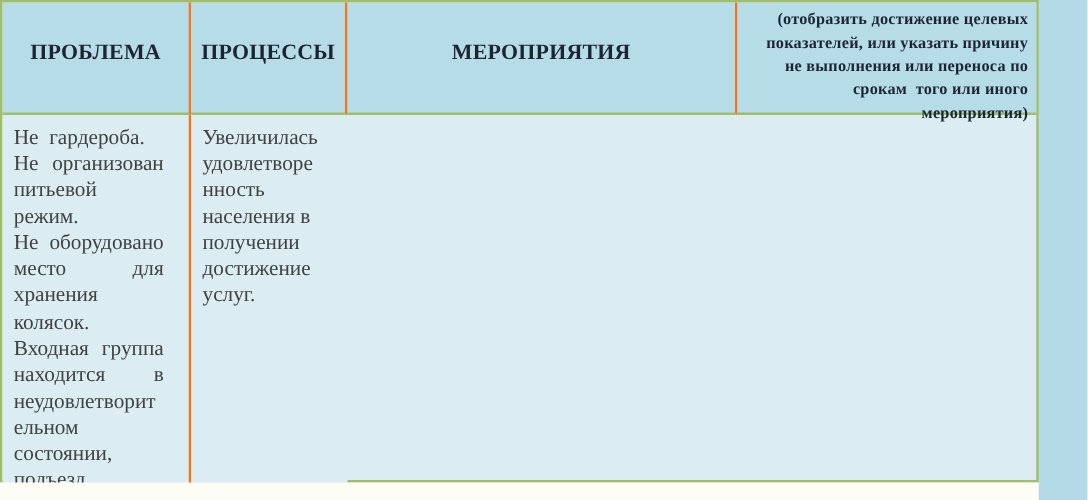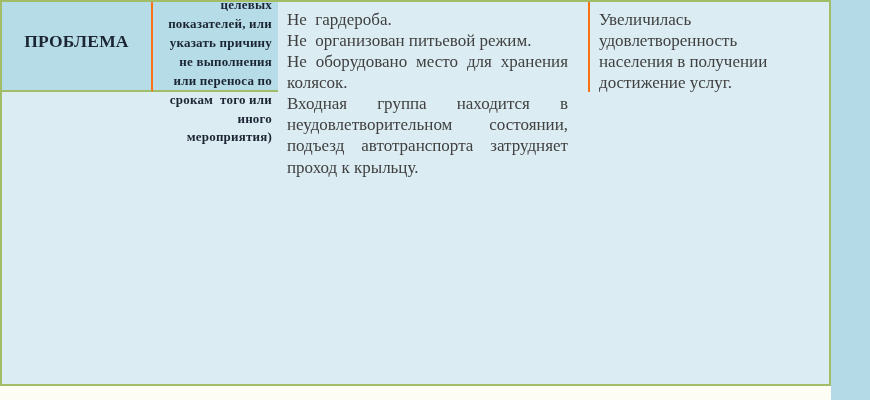--- a/index.html
+++ b/index.html
@@ -71,20 +71,26 @@
 </head>
 <body>
 
 <div class="canvas">
 
   <div class="plan-table">
 
     <div class="cell th">
       <span class="title">ПРОБЛЕМА</span>
     </div>
+    <div class="cell th">
+      <span class="title">ПРОЦЕССЫ</span>
+    </div>
+    <div class="cell th">
+      <span class="title">МЕРОПРИЯТИЯ</span>
+    </div>
     <div class="cell th last">
       <span class="title-big">ИТОГИ</span>
       <span class="note">(отобразить достижение целевых показателей, или указать причину не выполнения или переноса по срокам&nbsp; того или иного мероприятия)</span>
     </div>
 
     <div class="cell td justify">Не&nbsp; гардероба.
 Не&nbsp; организован питьевой режим.
 Не оборудовано место для хранения колясок.
 Входная группа находится в неудовлетворительном состоянии, подъезд автотранспорта затрудняет проход к крыльцу.</div>
     <div class="cell td left last">Увеличилась удовлетворенность населения в получении достижение услуг.</div>

